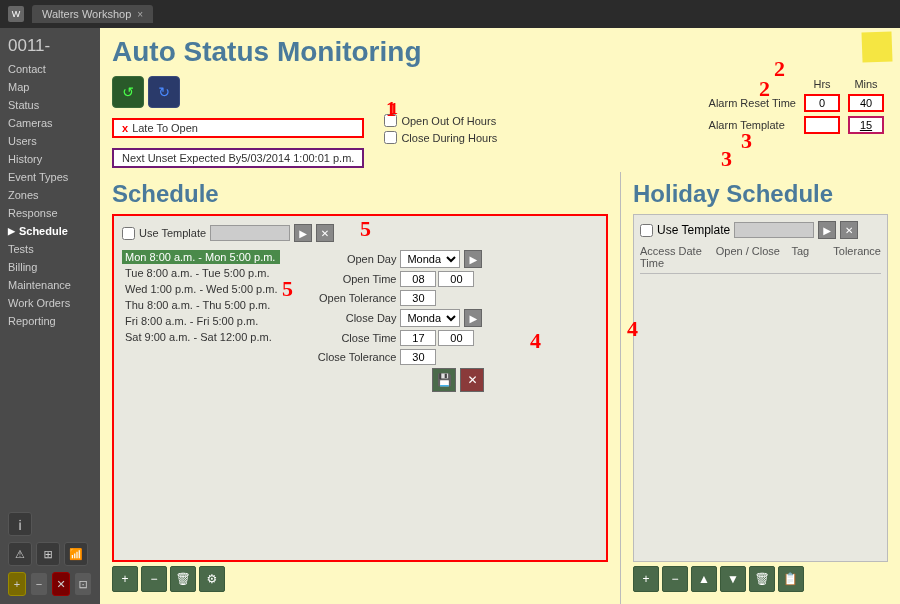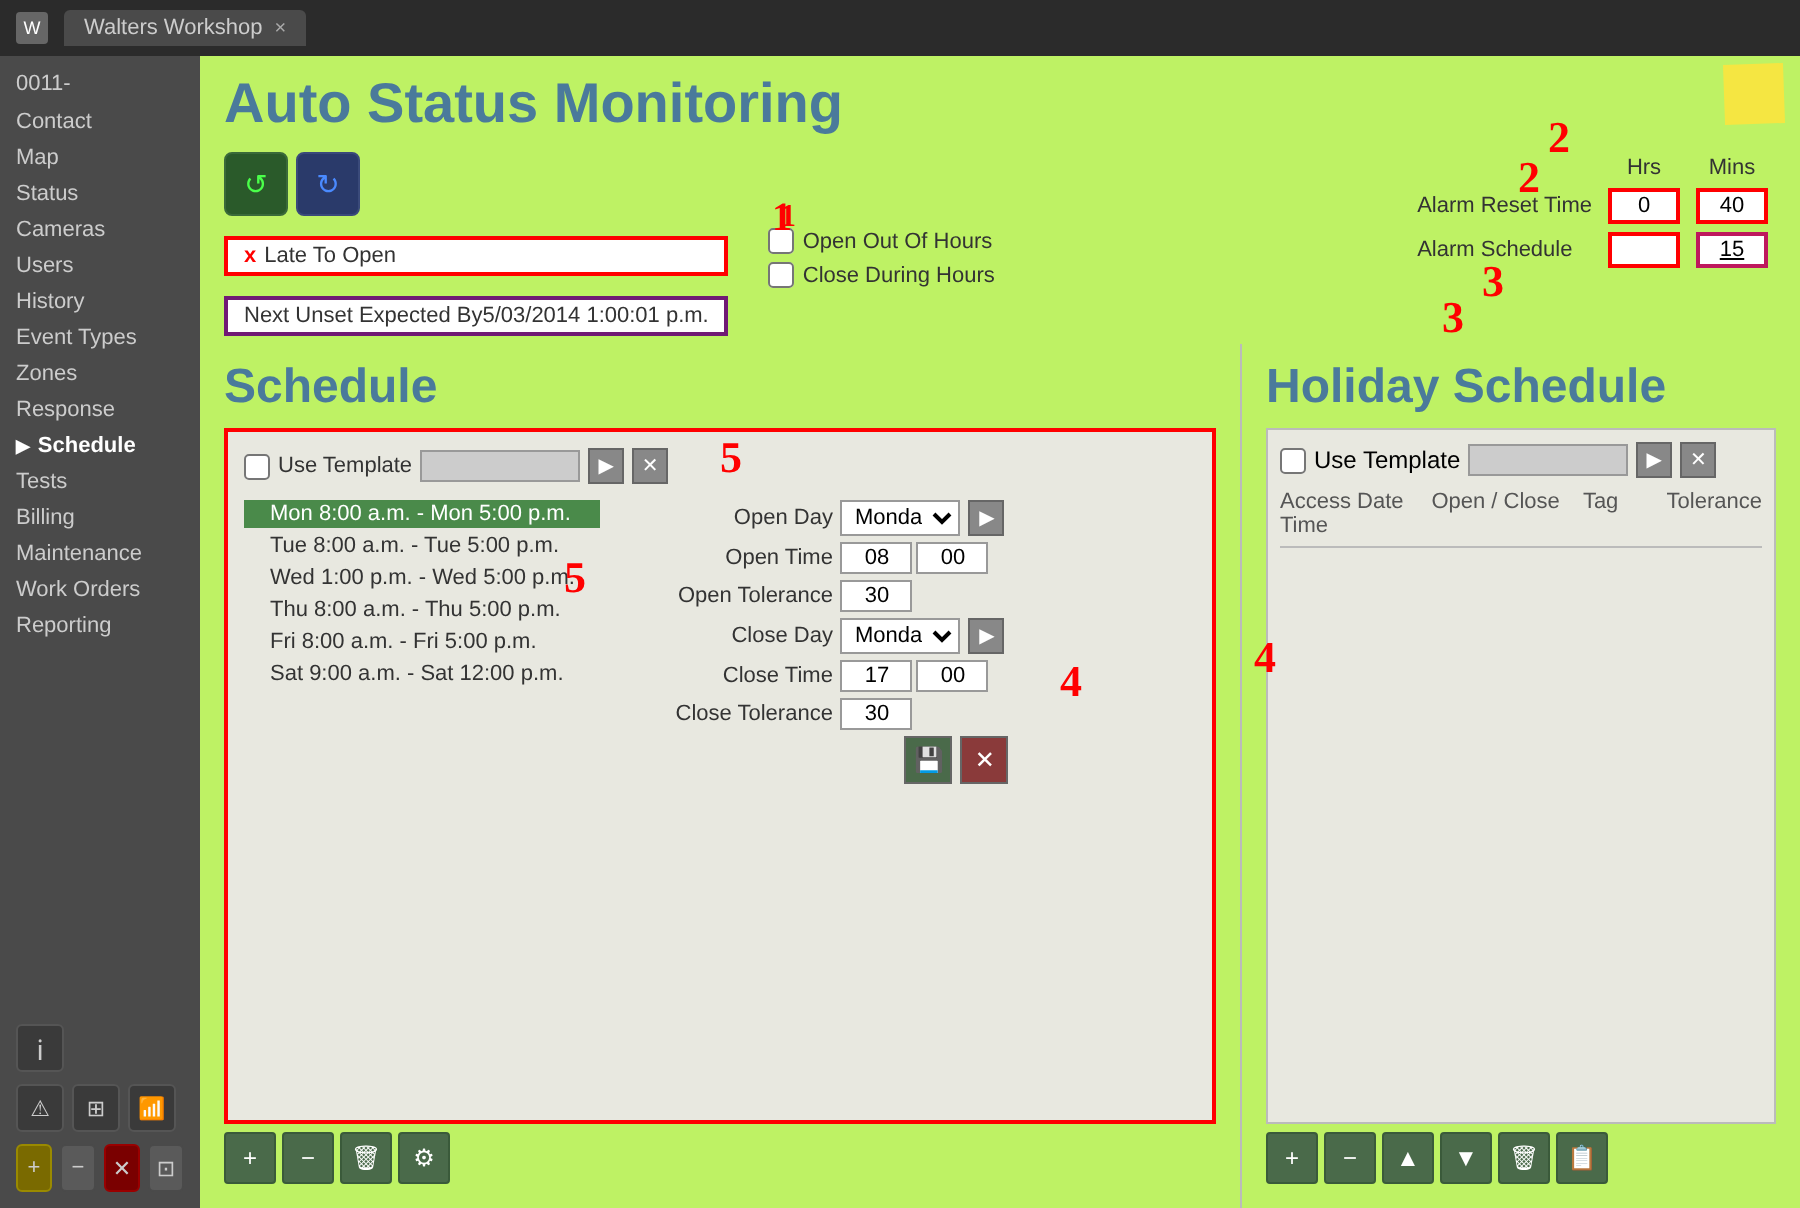--- a/index.html
+++ b/index.html
@@ -9,33 +9,33 @@
     #titlebar { background: #2b2b2b; height: 28px; display: flex; align-items: center; padding: 0 8px; gap: 8px; flex-shrink: 0; }
     #titlebar .app-icon { width: 16px; height: 16px; background: #666; border-radius: 2px; display: flex; align-items: center; justify-content: center; color: #fff; font-size: 9px; }
     #titlebar .tab { background: #4a4a4a; color: #ccc; padding: 3px 10px; border-radius: 3px 3px 0 0; font-size: 11px; display: flex; align-items: center; gap: 6px; }
     #titlebar .tab .close-btn { color: #aaa; cursor: pointer; font-size: 10px; }
 
     
     #main { display: flex; flex: 1; overflow: hidden; }
 
     
     #sidebar { width: 100px; background: #4a4a4a; display: flex; flex-direction: column; padding-top: 4px; flex-shrink: 0; }
-    #sidebar .site-id { color: #ccc; font-size: 11px; padding: 4px 8px; }
+    #sidebar .site-id { color: #ccc; font-size: 17px; padding: 4px 8px; }
     #sidebar .nav-item { color: #ccc; font-size: 11px; padding: 3px 8px; cursor: pointer; display: flex; align-items: center; gap: 4px; }
     #sidebar .nav-item.active { color: #fff; font-weight: bold; }
     #sidebar .nav-item .arrow { font-size: 9px; }
     #sidebar .spacer { flex: 1; }
     #sidebar .bottom-icons { padding: 8px; display: flex; flex-direction: column; gap: 6px; }
     #sidebar .icon-row { display: flex; gap: 4px; }
     #sidebar .icon-btn { width: 24px; height: 24px; background: #3a3a3a; border: 1px solid #555; border-radius: 3px; display: flex; align-items: center; justify-content: center; color: #ccc; font-size: 11px; cursor: pointer; }
     #sidebar .icon-btn.yellow { background: #7a6a00; border-color: #9a8a00; }
     #sidebar .icon-btn.red { background: #7a0000; border-color: #9a0000; }
 
     
-    #content { flex: 1; background: #bef264; display: flex; flex-direction: column; overflow: hidden; position: relative; }
+    #content { flex: 1; background: #fef9c3; display: flex; flex-direction: column; overflow: hidden; position: relative; }
 
     
     #top-section { padding: 8px 12px 4px 12px; position: relative; }
     #top-section h1 { font-size: 28px; color: #4a7a9b; font-weight: bold; margin-bottom: 8px; }
 
     
     .monitoring-controls { display: flex; gap: 20px; align-items: flex-start; }
     .left-controls { display: flex; flex-direction: column; gap: 6px; }
     .icon-controls { display: flex; gap: 4px; margin-bottom: 4px; }
     .ctrl-icon { width: 32px; height: 32px; background: #2a5a2a; border: 1px solid #3a6a3a; border-radius: 4px; display: flex; align-items: center; justify-content: center; color: #4aff4a; font-size: 14px; cursor: pointer; }
@@ -71,21 +71,21 @@
     #schedule-panel h2 { font-size: 24px; color: #4a7a9b; font-weight: bold; margin-bottom: 6px; }
 
     .schedule-box { border: 2px solid red; background: #e8e8e0; padding: 8px; flex: 1; display: flex; flex-direction: column; gap: 4px; }
     .template-row { display: flex; align-items: center; gap: 4px; margin-bottom: 4px; }
     .template-row input[type=checkbox] { margin: 0; }
     .template-row span { font-size: 11px; color: #333; }
     .template-input { width: 80px; border: 1px solid #999; padding: 1px 3px; font-size: 11px; background: #ccc; }
     .template-btn { width: 18px; height: 18px; background: #888; border: 1px solid #666; display: flex; align-items: center; justify-content: center; color: #fff; font-size: 10px; cursor: pointer; }
 
     .schedule-list { display: flex; flex-direction: column; gap: 2px; margin-bottom: 6px; }
-    .schedule-item { font-size: 11px; color: #333; padding: 1px 13px; cursor: pointer; }
+    .schedule-item { font-size: 11px; color: #333; padding: 1px 3px; cursor: pointer; }
     .schedule-item.active { background: #4a8a4a; color: #fff; }
     .form-label { font-size: 11px; color: #333; text-align: right; }
     .form-select { font-size: 11px; border: 1px solid #999; padding: 1px 2px; background: #fff; }
     .form-select-arrow { width: 18px; height: 18px; background: #888; border: 1px solid #666; display: flex; align-items: center; justify-content: center; color: #fff; font-size: 10px; cursor: pointer; }
     .form-input { width: 36px; border: 1px solid #999; padding: 1px 3px; font-size: 11px; text-align: center; }
     .action-btn { width: 24px; height: 24px; background: #888; border: 1px solid #666; display: flex; align-items: center; justify-content: center; color: #fff; font-size: 12px; cursor: pointer; }
     .action-btn.green { background: #4a6a4a; }
     .action-btn.red-btn { background: #8a3a3a; }
 
     .bottom-toolbar { display: flex; gap: 3px; padding: 4px 0; }
@@ -220,21 +220,21 @@
                 <td class="alarm-header">Mins</td>
               </tr>
             </thead>
             <tbody>
               <tr>
                 <td>Alarm Reset Time</td>
                 <td><input class="alarm-input" type="text" value="0" style=""></td>
                 <td><input class="alarm-input" type="text" value="40" style="border: 2px solid red;"></td>
               </tr>
               <tr>
-                <td>Alarm Schedule</td>
+                <td>Alarm Template</td>
                 <td><input class="alarm-input" type="text" value="" style=""></td>
                 <td><input class="alarm-input" type="text" value="15" style="border: 2px solid #be185d; text-decoration: underline;"></td>
               </tr>
             </tbody>
           </table>
         </div>
       </div>
 
       <span class="badge" style="left:290px;top:72px;font-size:16px;">1</span>
       <span class="badge" style="right:130px;top:48px;font-size:22px;">2</span>

